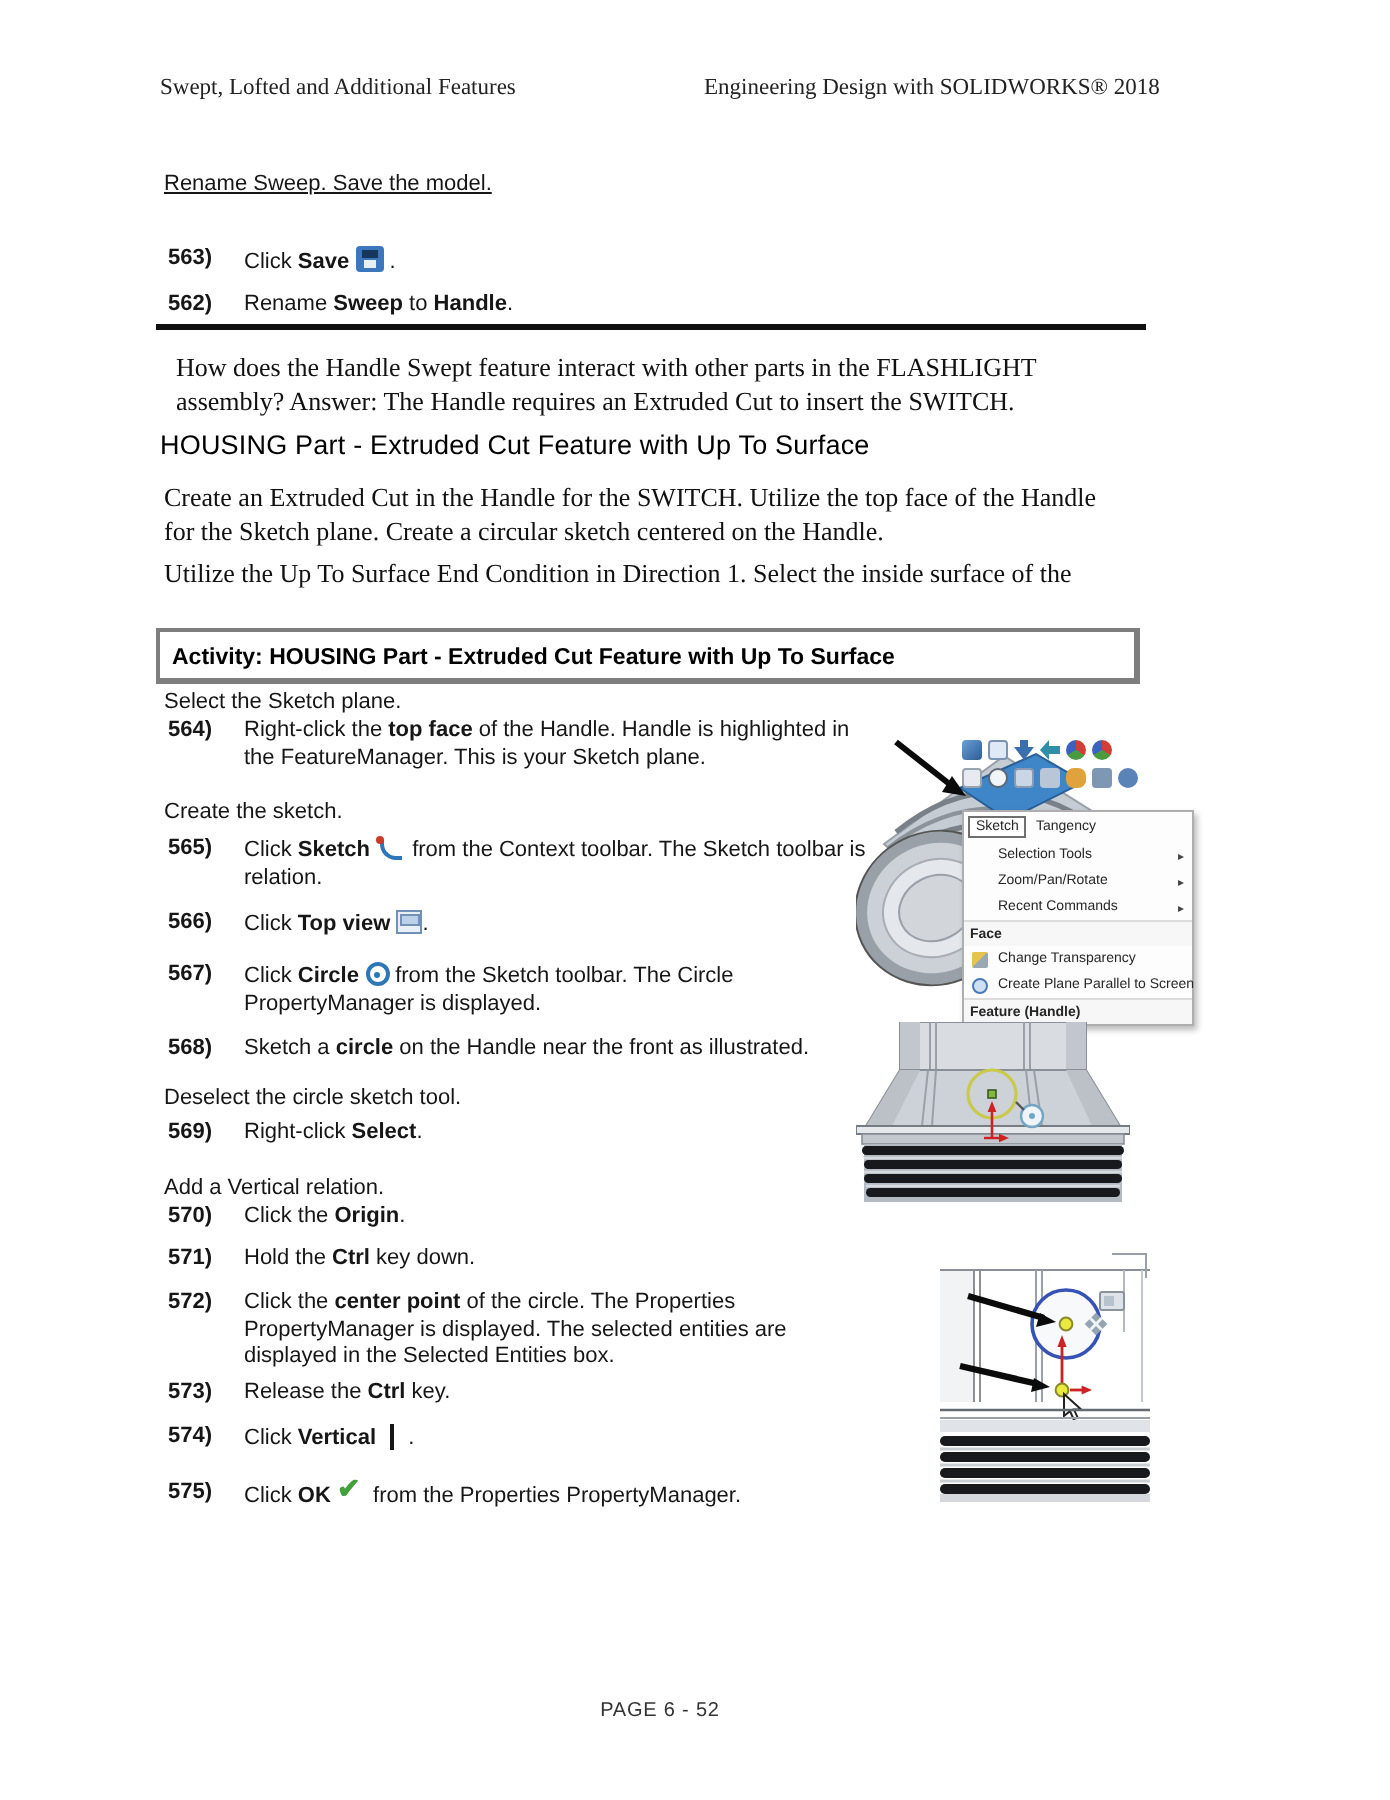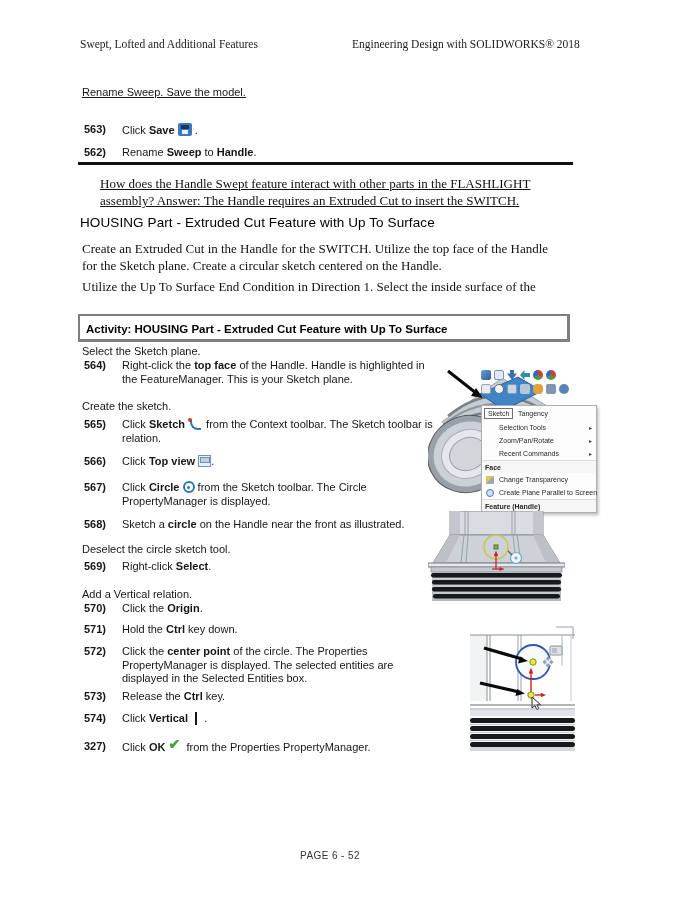--- a/index.html
+++ b/index.html
@@ -82,21 +82,21 @@
   <span class="num">562)</span>
   <span><span>Rename </span><span class="b">Sweep</span><span> to </span><span class="b">Handle</span><span>.</span></span>
 </div>
 <div class="abs step" style="left:84px;top:123px;">
   <span class="num">563)</span>
   <span><span>Click </span><span class="b">Save</span><span> </span><span class="inline-icon save-icon"></span><span> .</span></span>
 </div>
 
 <div class="abs divider" style="left:78px;top:162px;width:495px;"></div>
 
-<div class="abs para" style="left:100px;top:175px;width:505px;text-decoration:underline;">
+<div class="abs para" style="left:88px;top:175px;width:505px;">
   <div>How does the Handle Swept feature interact with other parts in the FLASHLIGHT</div>
   <div>assembly? Answer: The Handle requires an Extruded Cut to insert the SWITCH.</div>
 </div>
 
 <div class="abs h1" style="left:80px;top:215px;">HOUSING Part - Extruded Cut Feature with Up To Surface</div>
 <div class="abs para" style="left:82px;top:240px;width:505px;">
   <div>Create an Extruded Cut in the Handle for the SWITCH. Utilize the top face of the Handle</div>
   <div>for the Sketch plane. Create a circular sketch centered on the Handle.</div>
 </div>
 <div class="abs para" style="left:82px;top:278px;width:505px;">
@@ -149,21 +149,21 @@
 </div>
 <div class="abs step" style="left:84px;top:690px;">
   <span class="num">573)</span>
   <span><span>Release the </span><span class="b">Ctrl</span><span> key.</span></span>
 </div>
 <div class="abs step" style="left:84px;top:712px;">
   <span class="num">574)</span>
   <span><span>Click </span><span class="b">Vertical</span><span> </span><span class="inline-icon vertical-icon"></span><span> .</span></span>
 </div>
 <div class="abs step" style="left:84px;top:740px;">
-  <span class="num">327)</span>
+  <span class="num">575)</span>
   <span><span>Click </span><span class="b">OK</span><span> </span><span class="inline-icon ok-check-icon"></span><span> from the Properties PropertyManager.</span></span>
 </div>
 
 <div class="fig" style="left:428px;top:366px;width:168px;height:141px;">
   <svg width="168" height="141" viewBox="0 0 168 141">
 
     <polygon points="14,56 74,12 122,42 70,106" fill="#c6ccd3" stroke="#9aa0a8" stroke-width="1"></polygon>
     <path d="M20,50 Q62,16 108,40" stroke="#7a8088" stroke-width="2.5" fill="none"></path>
     <path d="M16,58 Q60,24 112,48" stroke="#8d939b" stroke-width="2" fill="none"></path>
     <path d="M13,66 Q58,32 114,56" stroke="#7a8088" stroke-width="2.5" fill="none"></path>

